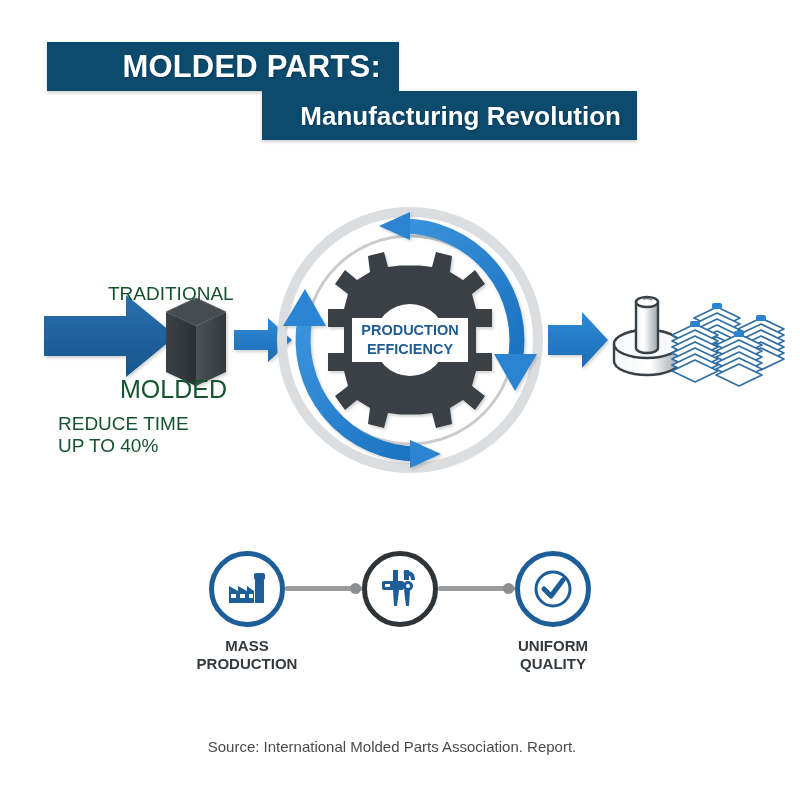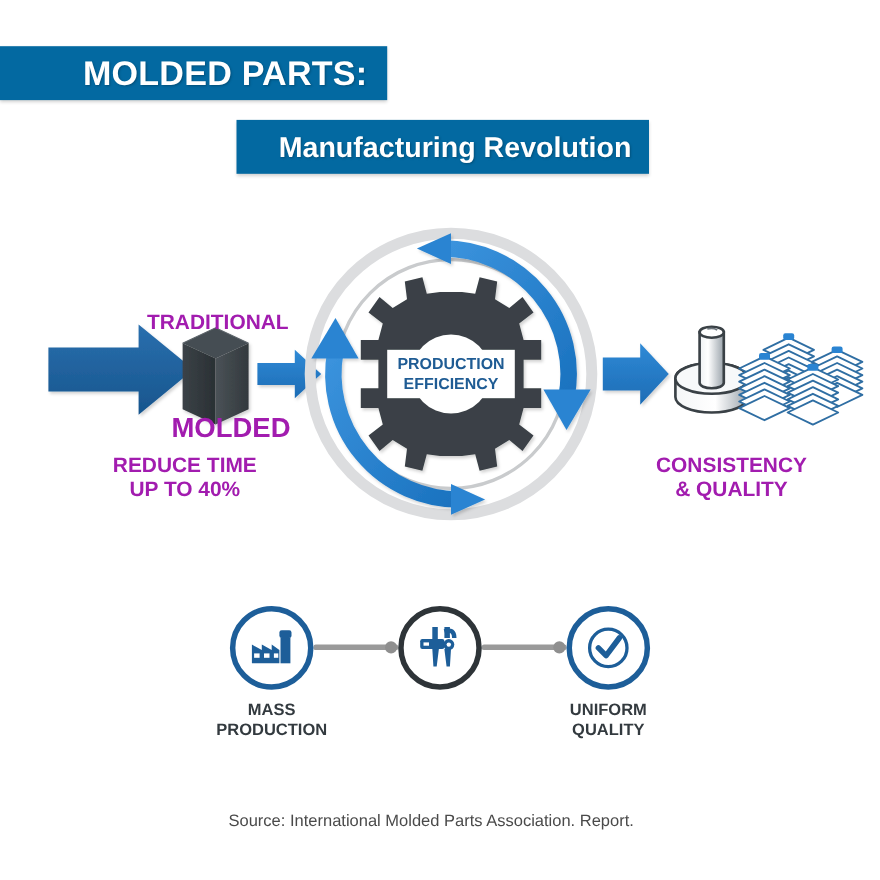--- a/index.html
+++ b/index.html
@@ -8,28 +8,29 @@
     background:#ffffff;
     font-family:"Liberation Sans", sans-serif;
     overflow:hidden;
     position:relative;
   }
   #stage{position:absolute;left:0;top:0;width:800px;height:800px;}
 
   
   .title-bar{
     position:absolute;
-    background:#0369a1;
+    background:#0c4a6e;
     display:flex;
     align-items:center;
     box-sizing:border-box;
     box-shadow:0 2px 3px rgba(0,0,0,.18);
+    margin-left:47px;
   }
   #title-bar-1{ left:0; top:42px; width:352px; height:49px; justify-content:flex-end; padding-right:18px;}
-  #title-bar-2{ left:215px; top:109px; width:375px; height:49px; justify-content:flex-end; padding-right:16px;}
+  #title-bar-2{ left:215px; top:91px; width:375px; height:49px; justify-content:flex-end; padding-right:16px;}
   .title-main{
     color:#ffffff;
     font-size:31px;
     font-weight:bold;
     letter-spacing:.2px;
     line-height:1;
     white-space:nowrap;
     text-shadow:1px 1px 2px rgba(0,0,0,.25);
     font-family:"Liberation Sans", sans-serif;
   }
@@ -39,23 +40,22 @@
     font-weight:bold;
     line-height:1;
     white-space:nowrap;
     text-shadow:1px 1px 2px rgba(0,0,0,.25);
     font-family:"Liberation Sans", sans-serif;
   }
 
   
   .cap{
     position:absolute;
-    color:#a21caf;
-    font-weight:bold;
-    text-align:center;
+    color:#14532d;
+    font-weight:normal;
     line-height:1.18;
     white-space:pre-line;
     font-family:"Liberation Sans", sans-serif;
   }
 
   #label-traditional{ left:108px; top:283px; width:180px; font-size:19px; }
   #label-molded{ left:120px; top:375px; width:180px; font-size:25px; }
   #label-reduce{ left:58px; top:413px; width:220px; font-size:19px; }
   #label-consistency{ left:555px; top:413px; width:220px; font-size:19px; }
 
@@ -274,22 +274,20 @@
         </g>
         <rect x="734" y="141" width="10" height="6" rx="2" fill="#2a84d2" stroke="none"></rect>
       </g>
     </g>
   </svg>
 
   <div class="cap" id="label-traditional">TRADITIONAL</div>
   <div class="cap" id="label-molded">MOLDED</div>
   <div class="cap" id="label-reduce">REDUCE TIME
 UP TO 40%</div>
-  <div class="cap" id="label-consistency">CONSISTENCY
-&amp; QUALITY</div>
 
   <div id="bottom-row">
 
     <div class="connector" id="connector-1"></div>
     <div class="connector" id="connector-2"></div>
     <div class="conn-dot" id="conn-dot-1"></div>
     <div class="conn-dot" id="conn-dot-2"></div>
 
     <div class="node" id="node-1">
       <div class="ring ring-blue"></div>

